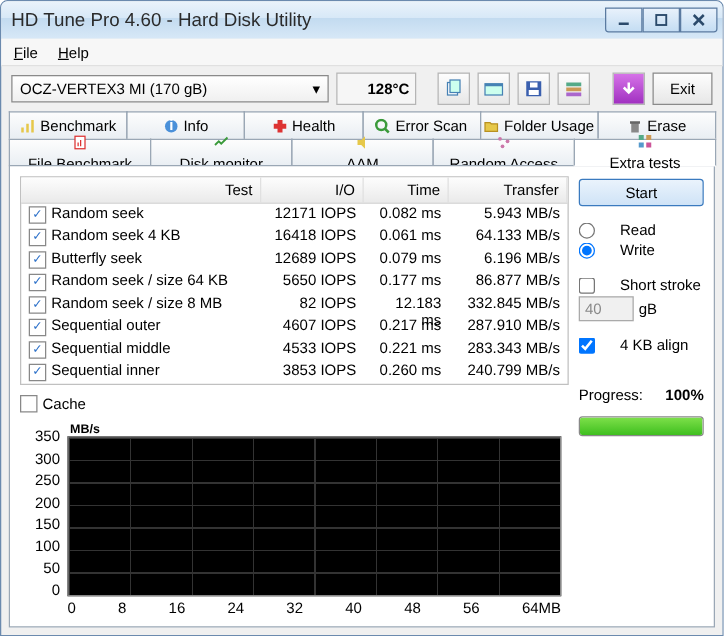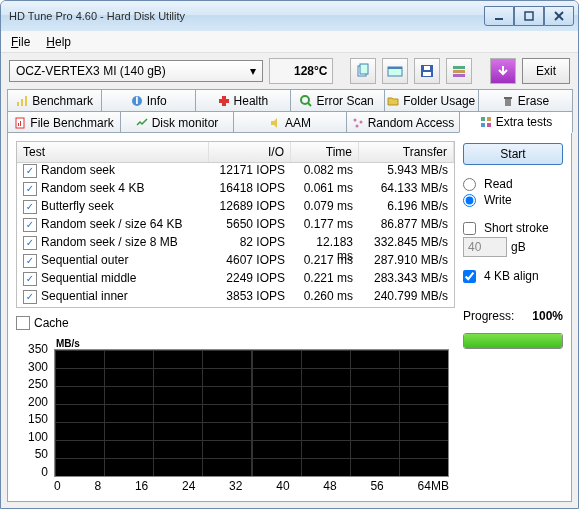--- a/index.html
+++ b/index.html
@@ -1,21 +1,21 @@
 <!DOCTYPE html>
 <html><head>
 <meta charset="utf-8">
 <style>
 * { box-sizing: border-box; margin: 0; padding: 0; font-family: "Segoe UI", Tahoma, sans-serif; font-size: 12px; }
 body { background: #fff; width: 579px; height: 509px; overflow: hidden; }
 
 .window { width: 579px; height: 509px; border: 1px solid #6b8aae; border-radius: 6px 6px 0 0; background: #f0f0f0; display: flex; flex-direction: column; }
 
 .titlebar { height: 30px; background: linear-gradient(#eaf3fb, #d7e8f7 45%, #c3dbf0 46%, #d7e8f7); display: flex; align-items: center; padding: 0 4px 0 8px; border-radius: 5px 5px 0 0; }
-.titlebar .title { flex: 1; color: #2b2b2b; font-size: 11px; }
+.titlebar .title { flex: 1; color: #2b2b2b; font-size: 15px; }
 .titlebar .winbtns { display: flex; gap: 0; }
 .winbtn { width: 30px; height: 20px; border: 1px solid #5a7aa0; background: linear-gradient(#e8f1fb,#c4ddf3); display: flex; align-items: center; justify-content: center; cursor: pointer; }
 .winbtn:first-child { border-radius: 0 0 0 3px; }
 .winbtn:last-child { border-radius: 0 0 3px 0; }
 .winbtn svg { width: 12px; height: 12px; }
 
 .menubar { height: 22px; display: flex; align-items: center; gap: 16px; padding: 0 10px; background: #f7f7f7; border-bottom: 1px solid #e0e0e0; }
 .menubar span { cursor: pointer; }
 .menubar .ul { text-decoration: underline; }
 
@@ -24,29 +24,29 @@
 .temp-box { width: 64px; height: 26px; border: 1px solid #b5b5b5; background: #f6f6f6; display: flex; align-items: center; gap: 4px; padding: 0 20px; font-weight: bold; }
 .thermo { width: 10px; height: 18px; }
 .iconbtn { width: 26px; height: 26px; border: 1px solid #b5b5b5; background: linear-gradient(#fdfdfd,#e7e7e7); display: flex; align-items: center; justify-content: center; cursor: pointer; }
 .iconbtn svg { width: 16px; height: 16px; }
 .exit-btn { width: 48px; height: 26px; border: 1px solid #8a8a8a; background: linear-gradient(#fdfdfd,#e7e7e7); cursor: pointer; margin-left: auto; }
 
 .tabstrip { padding: 0 6px; }
 .tabrow { display: flex; height: 22px; }
 .tab { flex: 1; border: 1px solid #9aa7b5; border-bottom: none; background: linear-gradient(#fdfdfd,#e9eef3); display: flex; align-items: center; justify-content: center; gap: 4px; cursor: pointer; margin-right: -1px; font-size: 11px; }
 .tab.active { background: #fff; border-bottom: 1px solid #fff; position: relative; z-index: 2; }
-.tabrow2 .tab { border-top: 1px solid #9aa7b5; }
+.tabrow2 .tab { border-top: 1px solid #9aa7b5; flex-direction: column; }
 .tab svg { width: 12px; height: 12px; }
 
 .content { flex: 1; display: flex; gap: 8px; padding: 8px; background: #fff; border: 1px solid #9aa7b5; margin: 0 6px 6px 6px; margin-top: -1px; }
 
 .left { flex: 1; display: flex; flex-direction: column; }
 .table { border: 1px solid #c0c0c0; background: #fff; }
 .thead { display: flex; background: linear-gradient(#fdfdfd,#eaeaea); border-bottom: 1px solid #d0d0d0; }
-.thead > div { padding: 3px 6px; border-right: 1px solid #e0e0e0; }
+.thead > div { padding: 3px 6px; border-right: 1px solid #e0e0e0; text-align: right; }
 .col-test { flex: 1; }
 .col-io { width: 82px; text-align: right; }
 .col-time { width: 68px; text-align: right; }
 .col-xfer { width: 95px; text-align: right; }
 .trow { display: flex; height: 18px; align-items: flex-start; }
 .trow > div { padding: 0 6px; }
 .chk { width: 14px; height: 14px; border: 1px solid #888; background: #fff; display: inline-flex; align-items: center; justify-content: center; margin-right: 4px; }
 .chk::after { content: "✓"; color: #2a6fc9; font-size: 10px; line-height: 1; }
 .cache-row { padding: 8px 0; display: flex; align-items: flex-start; gap: 4px; }
 .cache-row .chk-empty { width: 14px; height: 14px; border: 1px solid #888; background: #fff; }
@@ -55,21 +55,21 @@
 .yaxis { width: 28px; display: flex; flex-direction: column; justify-content: space-between; align-items: flex-end; font-size: 10px; padding: 4px 2px 14px 0; }
 .plot { flex: 1; display: flex; flex-direction: column; }
 .plotlabel { font-size: 10px; font-weight: bold; padding-left: 2px; }
 .chart { flex: 1; background: #000; border: 1px solid #888; position: relative; background-image:
   repeating-linear-gradient(to right, #333 0, #333 1px, transparent 1px, transparent 12.5%),
   repeating-linear-gradient(to bottom, #333 0, #333 1px, transparent 1px, transparent 14.28%); }
 .xaxis { display: flex; justify-content: space-between; font-size: 10px; padding-top: 2px; }
 
 .right { width: 100px; display: flex; flex-direction: column; gap: 10px; padding-top: 2px; }
 .start-btn { height: 22px; border: 1px solid #3a7abf; border-radius: 3px; background: linear-gradient(#eaf3fc,#cfe3f7); cursor: pointer; font-size: 12px; }
-.radio-group label, .chk-group label { display: flex; align-items: center; gap: 8px; font-size: 11px; margin: 2px 0; }
+.radio-group label, .chk-group label { display: flex; align-items: center; gap: 20px; font-size: 11px; margin: 2px 0; }
 input[type=radio], input[type=checkbox] { margin: 0; }
 .stroke-input { display: flex; gap: 4px; align-items: center; }
 .stroke-input input { width: 44px; height: 20px; border: 1px solid #aaa; background: #f0f0f0; color: #888; text-align: left; padding: 0 4px; }
 .progress-row { display: flex; justify-content: space-between; font-size: 11px; }
 .progress-bar { height: 16px; border: 1px solid #888; border-radius: 3px; background: #e8e8e8; overflow: hidden; }
 .progress-fill { height: 100%; width: 100%; background: linear-gradient(#7de04a,#3fbf1f); }
 </style>
 </head>
 <body>
 
@@ -97,21 +97,21 @@
     </div>
   </div>
 
   <div class="menubar">
     <span><span class="ul">F</span><span>ile</span></span>
     <span><span class="ul">H</span><span>elp</span></span>
   </div>
 
   <div class="toolbar">
     <div class="drive-select">
-      <span>OCZ-VERTEX3 MI (140 gB)</span>
+      <span>OCZ-VERTEX3 MI (170 gB)</span>
       <span>▾</span>
     </div>
     <div class="temp-box">
       <svg class="thermo" viewBox="0 0 10 18">
           <rect x="3" y="1" width="4" height="11" rx="2" fill="#fff" stroke="#888"></rect>
           <circle cx="5" cy="14" r="3" fill="#d33"></circle>
           <rect x="4" y="6" width="2" height="8" fill="#d33"></rect>
         </svg>
       <span>128°C</span>
     </div>
@@ -300,21 +300,21 @@
               <div class="col-xfer">332.845 MB/s</div>
             </div>
             <div class="trow">
               <div class="col-test"><span class="chk"></span><span>Sequential outer</span></div>
               <div class="col-io">4607 IOPS</div>
               <div class="col-time">0.217 ms</div>
               <div class="col-xfer">287.910 MB/s</div>
             </div>
             <div class="trow">
               <div class="col-test"><span class="chk"></span><span>Sequential middle</span></div>
-              <div class="col-io">2249 IOPS</div>
+              <div class="col-io">4533 IOPS</div>
               <div class="col-time">0.221 ms</div>
               <div class="col-xfer">283.343 MB/s</div>
             </div>
             <div class="trow">
               <div class="col-test"><span class="chk"></span><span>Sequential inner</span></div>
               <div class="col-io">3853 IOPS</div>
               <div class="col-time">0.260 ms</div>
               <div class="col-xfer">240.799 MB/s</div>
             </div>
           </div>

